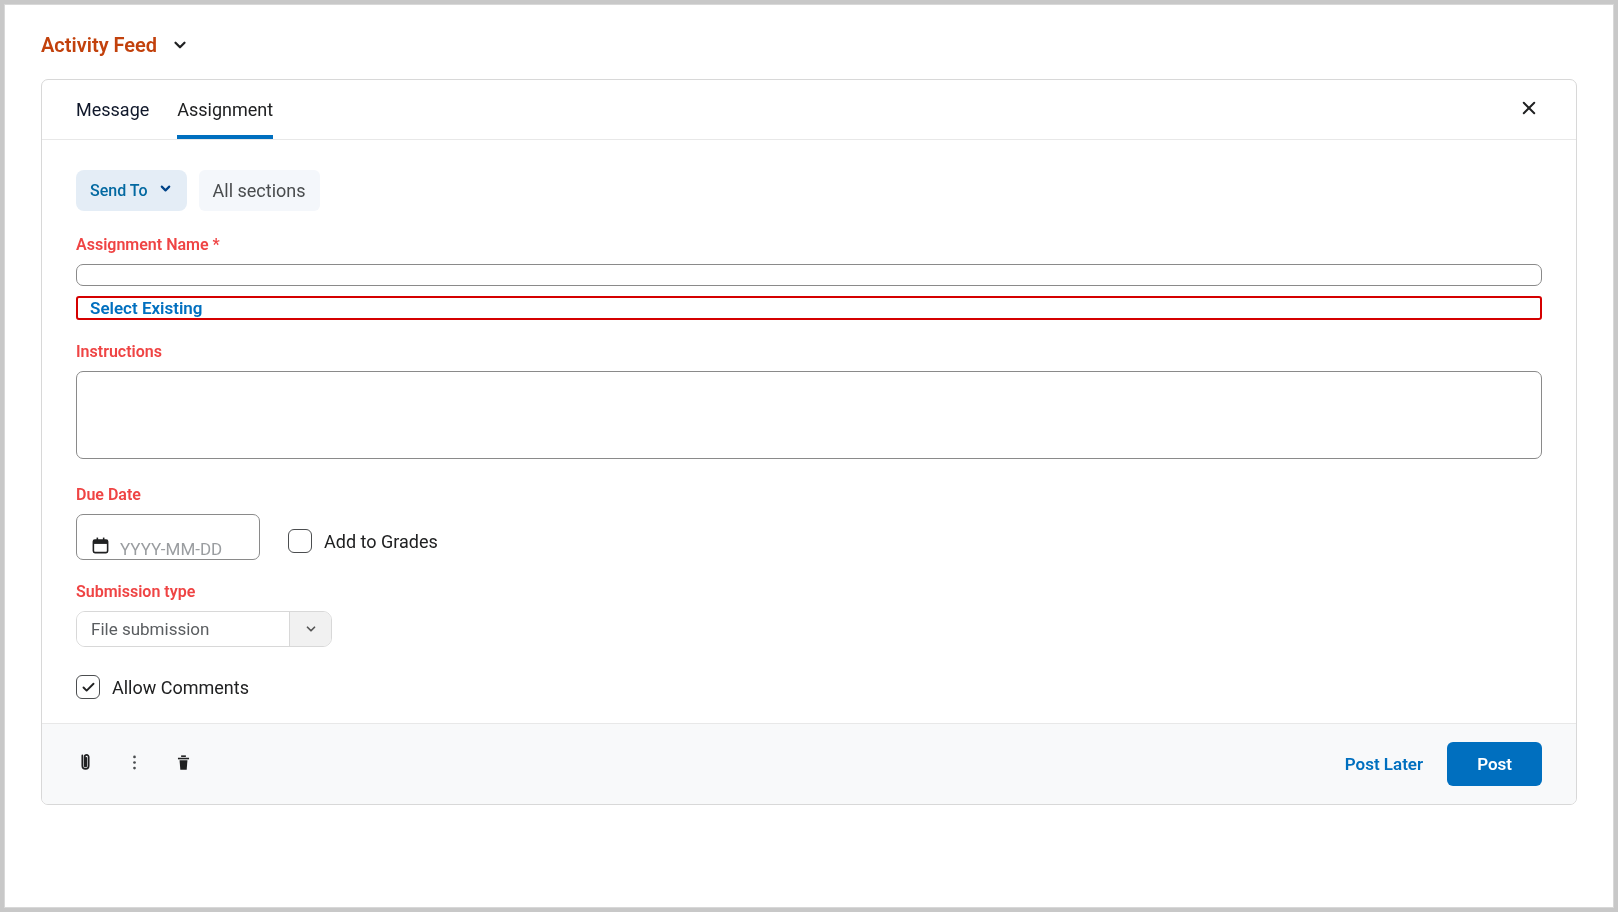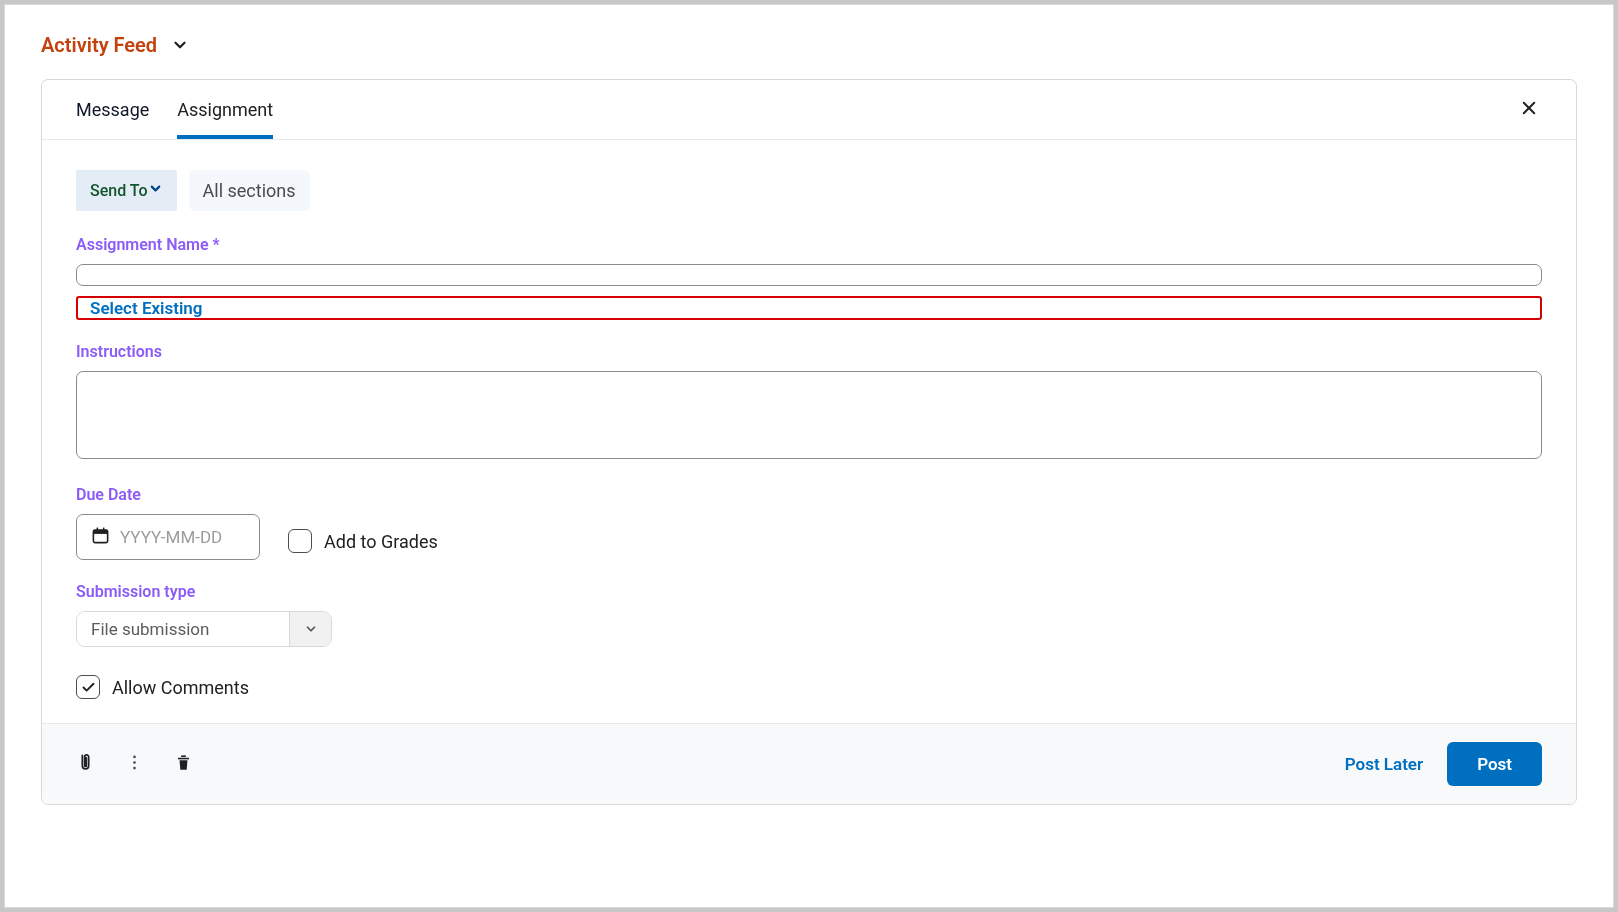--- a/index.html
+++ b/index.html
@@ -85,44 +85,45 @@
     .panel-body {
       padding: 30px 34px 24px 34px;
     }
     .recipients-row {
       display: flex;
       gap: 12px;
       margin-bottom: 24px;
     }
     .send-to-btn {
       background: #e4edf6;
-      border-radius: 2px;
+      border-radius: 8px;
       padding: 10px 14px;
       display: flex;
       align-items: center;
-      color: #14532d;
+      gap: 10px;
+      color: #0369a1;
       font-size: 16px;
       font-weight: 500;
       cursor: pointer;
     }
     .send-to-btn svg {
       width: 15px;
       height: 15px;
     }
     .all-sections-chip {
       background: #f4f7fb;
       border-radius: 6px;
       padding: 10px 14px;
       color: #494c4e;
       font-size: 18px;
     }
     .field-label {
       font-size: 16px;
       font-weight: 600;
-      color: #8b5cf6;
+      color: #ef4444;
       margin-bottom: 10px;
     }
     .name-row {
       display: flex;
       align-items: stretch;
       gap: 10px;
       margin-bottom: 22px;
       flex-direction: column;
     }
     .text-input {
@@ -162,21 +163,21 @@
       margin-bottom: 22px;
     }
     .duedate-row {
       display: flex;
       align-items: center;
       gap: 28px;
       margin-bottom: 22px;
     }
     .date-input-wrap {
       display: flex;
-      align-items: center;
+      align-items: flex-end;
       gap: 10px;
       border: 1px solid #8a8a8a;
       border-radius: 7px;
       height: 46px;
       padding: 0 14px;
       width: 184px;
     }
     .date-input-wrap svg {
       width: 19px;
       height: 19px;

